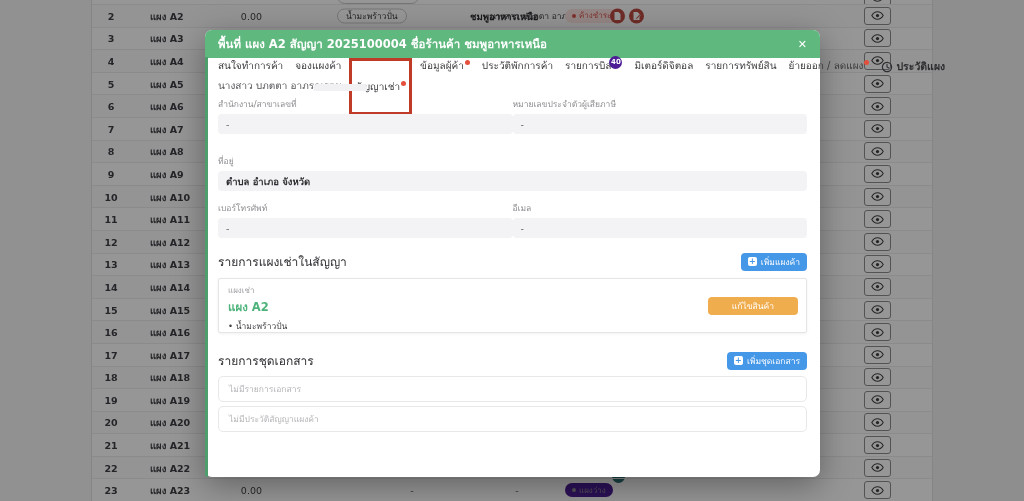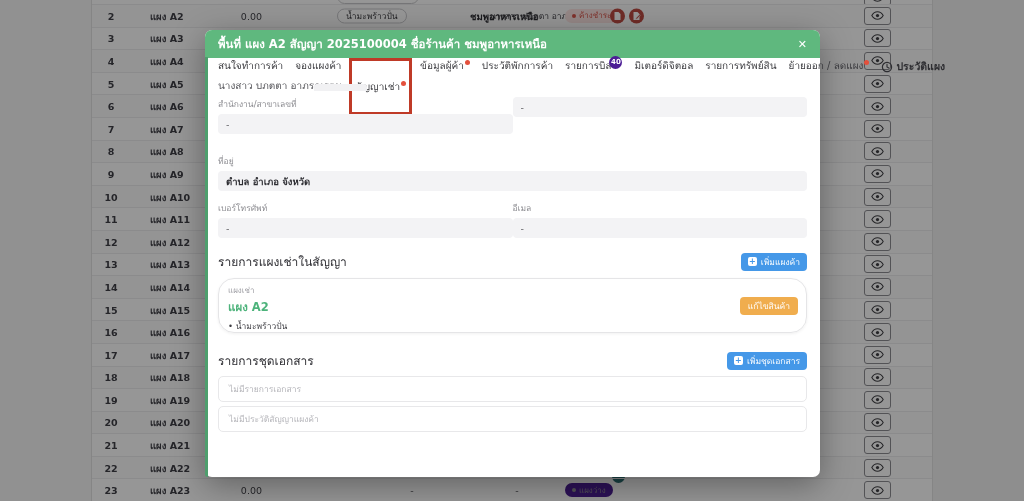--- a/index.html
+++ b/index.html
@@ -61,26 +61,26 @@
   .finput{height:20px;background:#f3f3f5;border-radius:4px;font-size:9.5px;color:#5a5a5f;display:flex;align-items:center;padding:0 8px;}
   .finput.strong{color:#2e2e33;font-weight:700;}
   .sec-head{display:flex;align-items:center;margin-top:14px;}
   .sec-head.docs{margin-top:18px;}
   .sec-head.hist{margin-top:24px;gap:4px;}
   .sec-title{font-size:12px;color:#2e2e33;}
   .btn-blue{margin-left:auto;display:flex;align-items:center;gap:4px;height:18px;padding:0 7px;background:#4598e8;color:#fff;
             font-size:8.5px;border-radius:4px;cursor:pointer;white-space:nowrap;}
   .plus-sq{width:9px;height:9px;background:#fff;color:#4598e8;border-radius:2px;font-size:8px;font-weight:700;
            display:flex;align-items:center;justify-content:center;line-height:1;}
-  .card{margin-top:7px;border:1px solid #e5e5e7;border-radius:16px;box-shadow:0 1px 3px rgba(0,0,0,.06);
+  .card{margin-top:7px;border:1px solid #e5e5e7;border-radius:2px;box-shadow:0 1px 3px rgba(0,0,0,.06);
         padding:5px 9px;position:relative;height:43px;box-sizing:content-box;}
   .card-label{font-size:8px;color:#9a9aa0;}
   .card-stall{font-size:11.5px;font-weight:700;color:#4db37b;margin-top:1px;}
   .card-prod{font-size:8.5px;color:#3c3c41;margin-top:3px;}
-  .btn-orange{position:absolute;right:8px;top:50%;transform:translateY(-50%);height:18px;padding:0 8px;background:#f0ad4e;
+  .btn-orange{position:absolute;right:8px;top:50%;transform:translateY(-50%);height:18px;padding:0 24px;background:#f0ad4e;
               color:#fff;font-size:8.5px;border-radius:4px;display:flex;align-items:center;cursor:pointer;}
   .empty-box{margin-top:6px;height:26px;border:1px solid #e8e8ea;border-radius:5px;display:flex;align-items:center;
              padding:0 10px;font-size:8.5px;color:#b3b3b8;box-sizing:border-box;}
   .empty-box.hist{margin-top:4px;}
 </style>
 </head>
 <body>
 
 <div class="page">
   <div class="sidebar"></div>
@@ -380,20 +380,21 @@
       <span class="clip-name">นางสาว ปภิตตา อาภรณ์รัตน์</span>
       <span class="clip-box"></span>
     </div>
 
     <div class="fgrid">
       <div>
         <div class="flabel">สำนักงาน/สาขาเลขที่</div>
         <div class="finput">-</div>
       </div>
       <div>
+        <div class="flabel">หมายเลขประจำตัวผู้เสียภาษี</div>
         <div class="finput">-</div>
       </div>
     </div>
 
     <div class="faddr">
       <div class="flabel">ที่อยู่</div>
       <div class="finput strong">ตำบล อำเภอ จังหวัด</div>
     </div>
 
     <div class="fgrid fgrid2">

